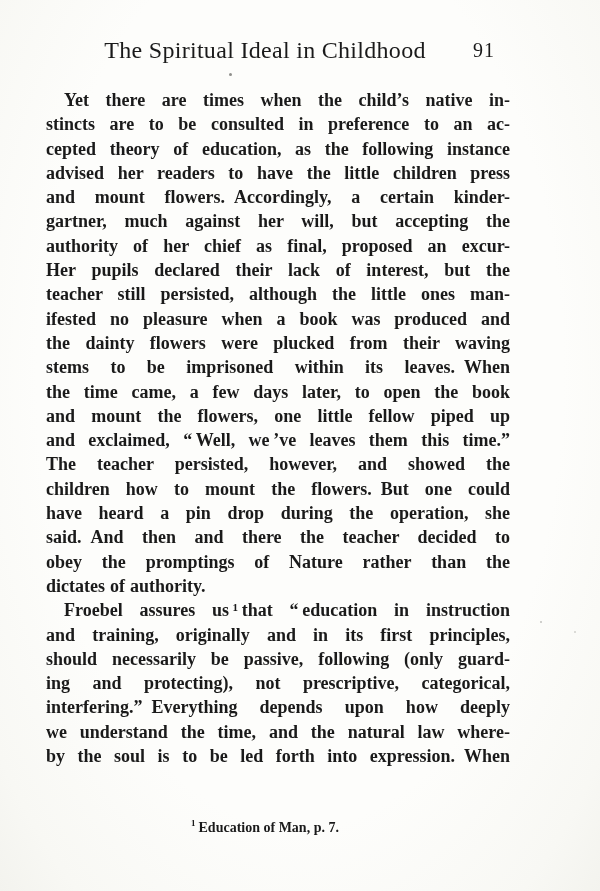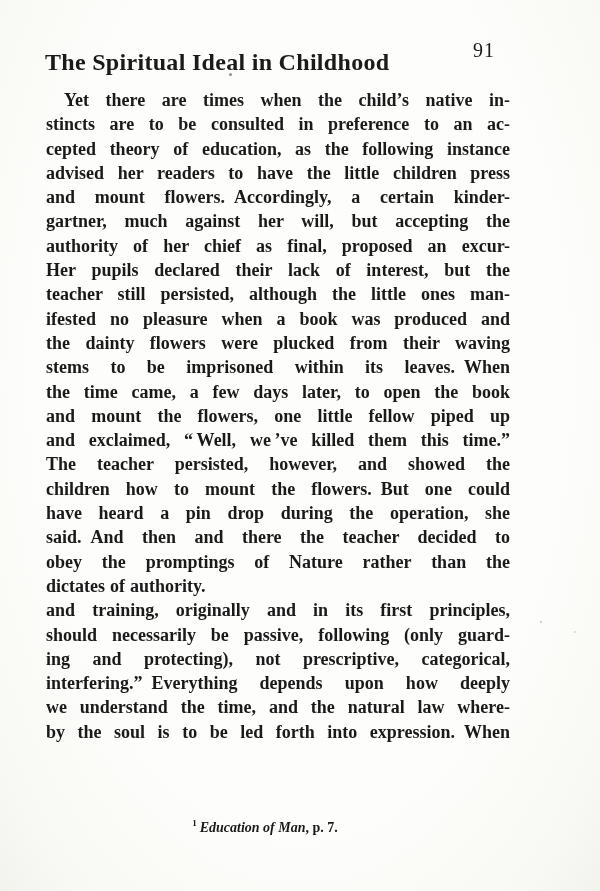--- a/index.html
+++ b/index.html
@@ -12,24 +12,24 @@
     position: relative;
     width: 600px; height: 891px;
     background: radial-gradient(ellipse at 50% 42%, #fdfdfb 62%, #f8f8f4 88%, #f3f3ee 100%);
     color: #1a1a1a;
     overflow: hidden;
   }
   .page-header {
     position: absolute; left: 33px; top: 34px; width: 464px;
   }
   .running-head {
-    margin: 12px;
+    margin: 0;
     font-size: 24px;
-    font-weight: 700;
-    text-align: left;
+    font-weight: 400;
+    text-align: center;
     letter-spacing: 0.3px;
     line-height: 32px;
   }
   .page-number {
     position: absolute; right: 2px; top: 5px;
     font-size: 20px;
     font-weight: 400;
     font-variant-numeric: oldstyle-nums;
     letter-spacing: 1px;
   }
@@ -48,21 +48,21 @@
   .text-line.indent { text-indent: 18px; }
   .text-line.short-last { text-align-last: left; }
   .footnote {
     position: absolute; left: 33px; top: 813px; width: 464px;
     text-align: center;
     font-size: 14px;
     font-weight: 700;
     line-height: 20px;
   }
   .footnote sup { font-size: 9px; margin-right: 3px; }
-  .footnote .work-title { font-style: italic; }
+  .footnote .work-title { }
   .speck {
     position: absolute;
     background: #6a6a66;
     border-radius: 50%;
   }
   .speck.s1 { left: 229px; top: 73px; width: 3px; height: 3px; opacity: 0.75; }
   .speck.s2 { left: 540px; top: 621px; width: 2px; height: 2px; opacity: 0.4; }
   .speck.s3 { left: 574px; top: 631px; width: 2px; height: 2px; opacity: 0.3; }
 </style>
 </head>
@@ -84,29 +84,30 @@
       <div class="text-line">and mount flowers. Accordingly, a certain kinder-</div>
       <div class="text-line">gartner, much against her will, but accepting the</div>
       <div class="text-line">authority of her chief as final, proposed an excur-</div>
       <div class="text-line">Her pupils declared their lack of interest, but the</div>
       <div class="text-line">teacher still persisted, although the little ones man-</div>
       <div class="text-line">ifested no pleasure when a book was produced and</div>
       <div class="text-line">the dainty flowers were plucked from their waving</div>
       <div class="text-line">stems to be imprisoned within its leaves. When</div>
       <div class="text-line">the time came, a few days later, to open the book</div>
       <div class="text-line">and mount the flowers, one little fellow piped up</div>
-      <div class="text-line">and exclaimed, “ Well, we ’ve killed them this time.”</div>
+      <div class="text-line">and exclaimed, “ Well, we ’ve leaves them this time.”</div>
       <div class="text-line">The teacher persisted, however, and showed the</div>
       <div class="text-line">children how to mount the flowers. But one could</div>
       <div class="text-line">have heard a pin drop during the operation, she</div>
       <div class="text-line">said. And then and there the teacher decided to</div>
       <div class="text-line">obey the promptings of Nature rather than the</div>
       <div class="text-line short-last">dictates of authority.</div>
     </div>
     <div>
+      <div class="text-line indent">Froebel assures us ¹ that “ education in instruction</div>
       <div class="text-line">and training, originally and in its first principles,</div>
       <div class="text-line">should necessarily be passive, following (only guard-</div>
       <div class="text-line">ing and protecting), not prescriptive, categorical,</div>
       <div class="text-line">interfering.” Everything depends upon how deeply</div>
       <div class="text-line">we understand the time, and the natural law where-</div>
       <div class="text-line">by the soul is to be led forth into expression. When</div>
     </div>
   </div>
 
   <div class="footnote">

